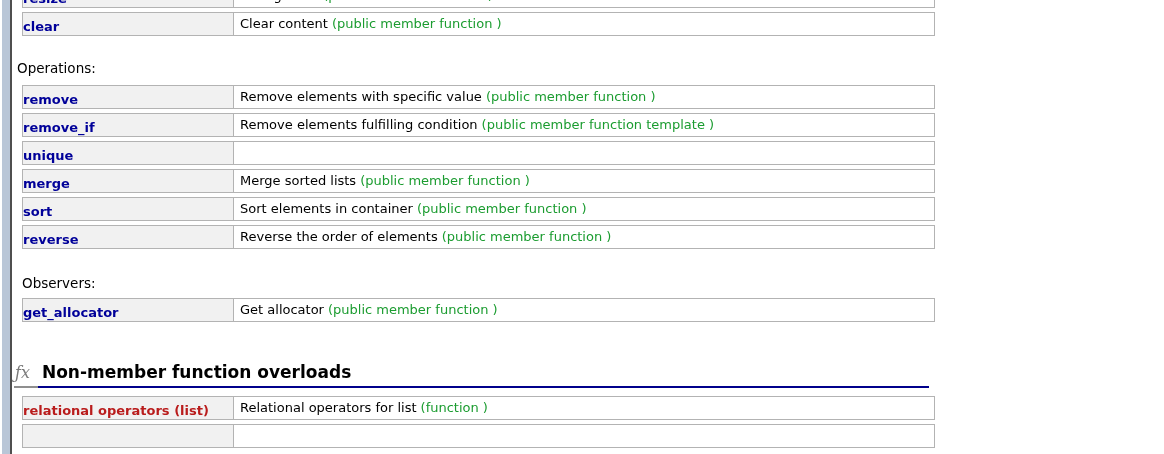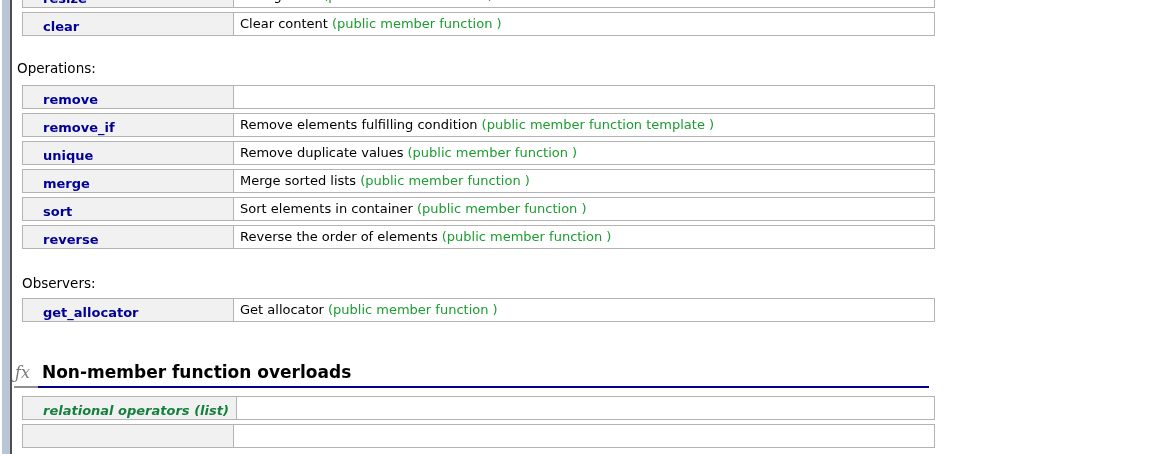--- a/index.html
+++ b/index.html
@@ -40,21 +40,21 @@
     background: #ffffff;
     margin: 0 0 2px 10px;
     overflow: hidden;
   }
   .rowgap { height: 2px; }
   .mname {
     flex: 0 0 auto;
     width: 211px;
     background: #f1f1f1;
     border-right: 1px solid #b3b3b3;
-    padding: 3px 7px 0 20px;
+    padding: 3px 7px 0 0;
     white-space: nowrap;
   }
   .mrow.wide .mname { width: auto; min-width: 211px; }
   .mname a {
     font-size: 13px; font-weight: bold;
     color: #000099; text-decoration: none;
   }
   .mdesc {
     flex: 1 1 auto;
     padding: 3px 0 0 6px;
@@ -101,30 +101,30 @@
       <div class="rowgap"></div>
       <div class="mrow">
         <div class="mname"><a href="#" style="color: rgb(0, 0, 153);">clear</a></div>
         <div class="mdesc"><span>Clear content</span><span class="kind" style="color: rgb(27, 156, 48);">(public member function )</span></div>
       </div>
       <div class="rowgap"></div>
       <div class="section-heading">Operations:</div>
       <div class="rowgap"></div>
       <div class="mrow">
         <div class="mname"><a href="#" style="color: rgb(0, 0, 153);">remove</a></div>
+        <div class="mdesc"><span>Remove elements with specific value</span><span class="kind" style="color: rgb(27, 156, 48);">(public member function )</span></div>
       </div>
       <div class="rowgap"></div>
       <div class="mrow">
         <div class="mname"><a href="#" style="color: rgb(0, 0, 153);">remove_if</a></div>
         <div class="mdesc"><span>Remove elements fulfilling condition</span><span class="kind" style="color: rgb(27, 156, 48);">(public member function template )</span></div>
       </div>
       <div class="rowgap"></div>
       <div class="mrow">
         <div class="mname"><a href="#" style="color: rgb(0, 0, 153);">unique</a></div>
-        <div class="mdesc"><span>Remove duplicate values</span><span class="kind" style="color: rgb(27, 156, 48);">(public member function )</span></div>
       </div>
       <div class="rowgap"></div>
       <div class="mrow">
         <div class="mname"><a href="#" style="color: rgb(0, 0, 153);">merge</a></div>
         <div class="mdesc"><span>Merge sorted lists</span><span class="kind" style="color: rgb(27, 156, 48);">(public member function )</span></div>
       </div>
       <div class="rowgap"></div>
       <div class="mrow">
         <div class="mname"><a href="#" style="color: rgb(0, 0, 153);">sort</a></div>
         <div class="mdesc"><span>Sort elements in container</span><span class="kind" style="color: rgb(27, 156, 48);">(public member function )</span></div>
@@ -142,21 +142,22 @@
       </div>
       <div class="rowgap"></div>
     </div>
 
   <div class="nonmember-heading">
     <span class="fx-icon">ƒx</span><span>Non-member function overloads</span>
   </div>
 
   <div id="nonmember-rows">
       <div class="mrow wide">
-        <div class="mname"><a href="#" style="color: #15803d; font-style: italic;">relational operators (list)</a></div>
+        <div class="mname"><a href="#" style="color: #b91c1c;">relational operators (list)</a></div>
+        <div class="mdesc"><span>Relational operators for list</span><span class="kind" style="color: rgb(27, 156, 48);">(function )</span></div>
       </div>
       <div class="rowgap"></div>
       <div class="mrow">
         <div class="mname"></div>
         <div class="mdesc"></div>
       </div>
     </div>
 </div>
 
 </body></html>

